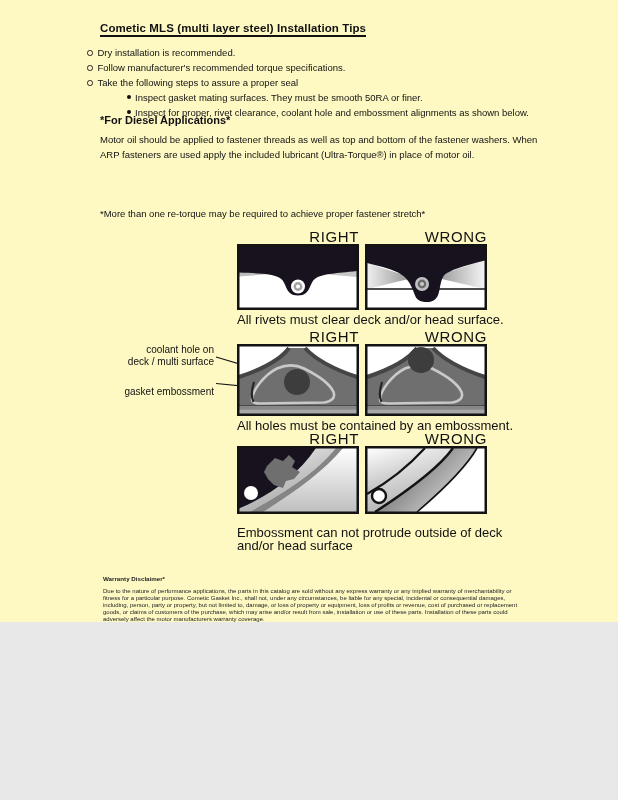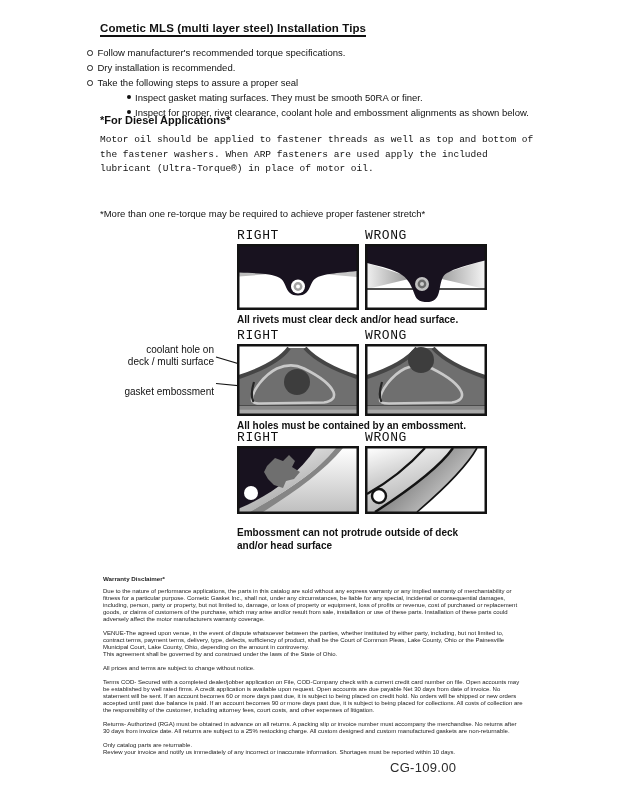--- a/index.html
+++ b/index.html
@@ -1,75 +1,75 @@
 <!DOCTYPE html>
 <html><head>
 <meta charset="utf-8">
 <style>
   html,body{margin:0;padding:0;background:#e8e8e8;}
   .page{
-    position:relative;width:618px;height:800px;background:#ffffff;
+    position:relative;width:618px;height:622px;background:#fef9c3;
     font-family:"Liberation Sans","DejaVu Sans",sans-serif;color:#1a1a1a;
     overflow:hidden;margin:0 auto;
   }
   .title{
     position:absolute;left:100px;top:22px;font-size:11.5px;font-weight:bold;
     letter-spacing:.1px;border-bottom:2px solid #111;padding-bottom:1px;color:#111;
   }
   .tips{position:absolute;left:87px;top:45px;width:462px;font-size:9.5px;color:#111;}
   .tip-line{display:flex;align-items:flex-start;line-height:15px;}
   .b-circle{flex:none;width:3.5px;height:3.5px;border:1px solid #222;border-radius:50%;margin:5px 5px 0 0;}
   .b-dot{flex:none;width:4px;height:4px;background:#111;border-radius:50%;margin:5px 4px 0 0;}
   .sub{margin-left:40px;}
   .h-diesel{position:absolute;left:100px;top:114px;font-size:11px;font-weight:bold;color:#111;}
   .para{position:absolute;left:100px;width:438px;font-size:9.5px;line-height:14.5px;color:#111;}
-  .fig-label{position:absolute;width:122px;text-align:left;font-size:13px;letter-spacing:.6px;color:#111;font-family:Liberation Mono, monospace;}
+  .fig-label{position:absolute;width:122px;text-align:right;font-size:15px;letter-spacing:.6px;color:#111;}
   .panel{position:absolute;width:122px;height:72px;}
   .panel svg{display:block;}
-  .caption{position:absolute;left:237px;font-size:10px;font-weight:bold;line-height:13px;color:#111;}
+  .caption{position:absolute;left:237px;font-size:13px;font-weight:normal;line-height:13px;color:#111;}
   .leader{position:absolute;left:98px;width:116px;text-align:right;font-size:10px;line-height:11.5px;color:#111;}
   .leader-lines{position:absolute;left:100px;top:340px;}
   .warranty{position:absolute;left:103px;top:575px;width:420px;font-size:6px;line-height:7px;color:#222;}
   .w-head{font-weight:bold;margin-bottom:6px;font-size:6.2px;}
   .w-p{margin:0 0 7px 0;}
   .w-p div{margin:0;}
   .footer-code{position:absolute;left:390px;top:760px;font-size:13px;letter-spacing:.3px;color:#2b2b2b;}
 </style>
 </head>
 <body>
 
 <div class="page">
 
   <div class="title">Cometic MLS (multi layer steel) Installation Tips</div>
 
   <div class="tips">
     <div class="tip-line">
       <span class="b-circle"></span>
-      <span>Follow manufacturer's recommended torque specifications.</span>
+      <span>Dry installation is recommended.</span>
     </div>
     <div class="tip-line">
       <span class="b-circle"></span>
-      <span>Dry installation is recommended.</span>
+      <span>Follow manufacturer's recommended torque specifications.</span>
     </div>
     <div class="tip-line">
       <span class="b-circle"></span>
       <span>Take the following steps to assure a proper seal</span>
     </div>
     <div class="tip-line sub">
       <span class="b-dot"></span>
       <span>Inspect gasket mating surfaces.  They must be smooth 50RA or finer.</span>
     </div>
     <div class="tip-line sub">
       <span class="b-dot"></span>
       <span>Inspect for proper, rivet clearance, coolant hole and embossment alignments as shown below.</span>
     </div>
   </div>
 
   <div class="h-diesel">*For Diesel Applications*</div>
-  <div class="para" style="top:133px;font-family:Liberation Mono, monospace;">Motor oil should be applied to fastener threads as well as top and bottom of the fastener washers. When ARP fasteners are used apply the included lubricant (Ultra-Torque®) in place of motor oil.</div>
+  <div class="para" style="top:133px;">Motor oil should be applied to fastener threads as well as top and bottom of the fastener washers. When ARP fasteners are used apply the included lubricant (Ultra-Torque®) in place of motor oil.</div>
   <div class="para" style="top:207px;">*More than one re-torque may be required to achieve proper fastener stretch*</div>
 
   <div class="fig-label" style="left:237px;top:228px;">RIGHT</div>
   <div class="fig-label" style="left:365px;top:228px;">WRONG</div>
 
   <div class="panel" style="left:237px;top:244px;">
     <svg width="122" height="66" viewBox="0 0 122 66">
       <rect x="2" y="2" width="118" height="62" fill="#ffffff"></rect>
       <polygon points="2,26 40,29.5 2,32.5" fill="#bdbdbd"></polygon>
       <polygon points="120,24 80,29.5 120,33" fill="#c6c6c6"></polygon>

